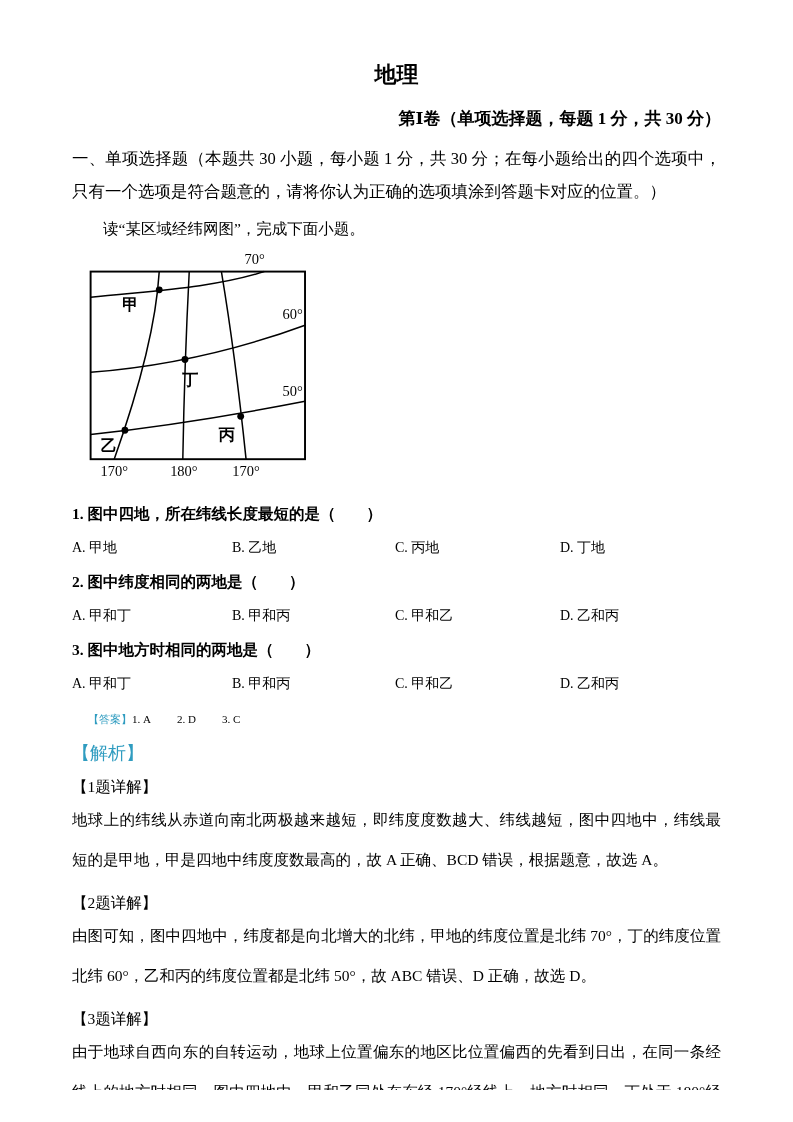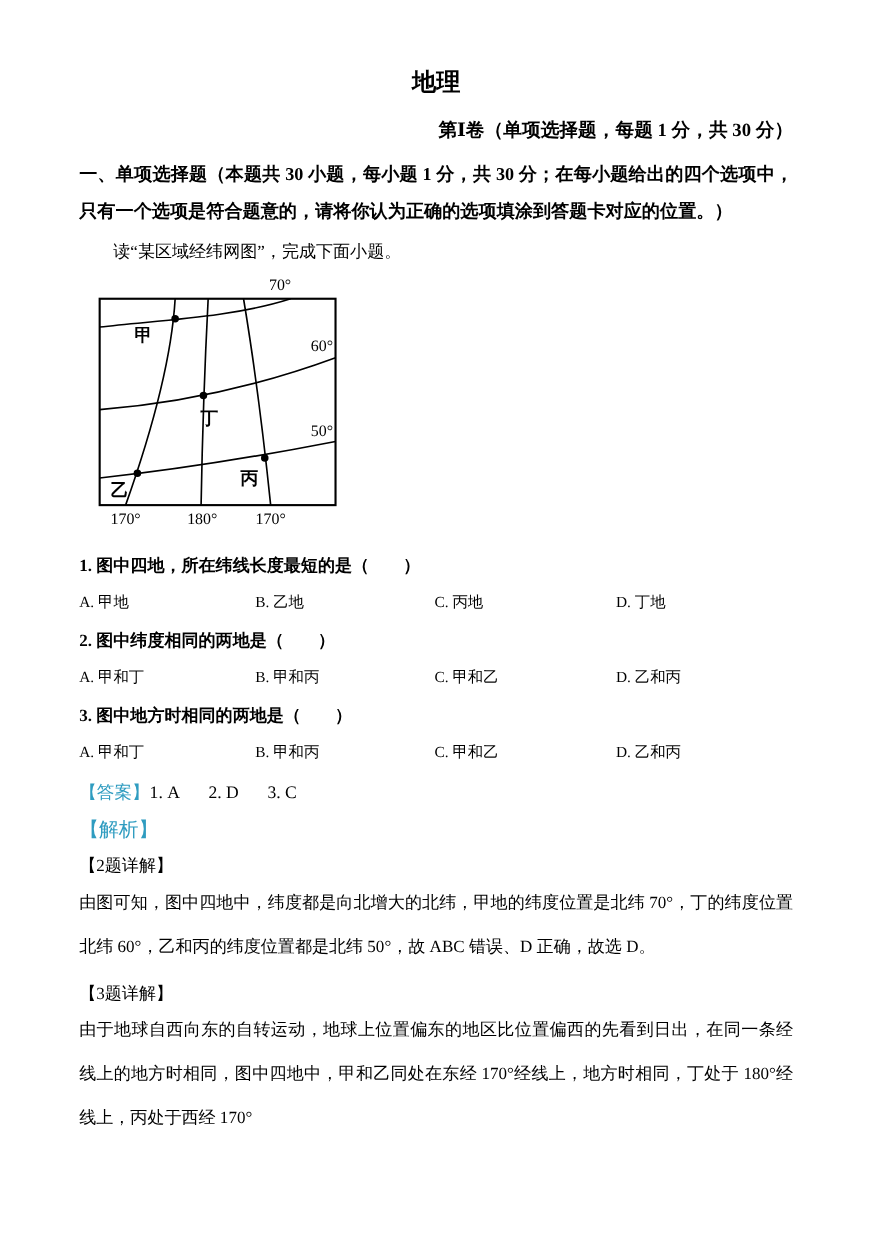--- a/index.html
+++ b/index.html
@@ -4,27 +4,27 @@
 <style>
   * { box-sizing: border-box; }
   html, body { margin: 0; padding: 0; background: #ffffff; }
   body { font-family: "Liberation Serif", "DejaVu Serif", serif; color: #000; }
   .page {
     width: 793px; height: 1090px; margin: 0 auto; background: #fff;
     padding: 46px 72px 0 72px; overflow: hidden; position: relative;
   }
   .title { text-align: center; font-size: 22px; font-weight: bold; margin: 14px 0 0; }
   .subtitle { text-align: right; font-size: 17px; font-weight: bold; margin: 17px 0 12px; }
-  .heading { font-size: 16.5px; font-weight: bold; line-height: 33px; margin: 12px 0 0; text-align: justify; }
+  .heading { font-size: 16.5px; font-weight: normal; line-height: 33px; margin: 12px 0 0; text-align: justify; }
   .intro { font-size: 15.5px; margin: 11px 0 0; text-indent: 2em; }
   .figure { margin: 8px 0 0 10px; width: 260px; }
   svg text { font-family: "Liberation Serif", "DejaVu Serif", serif; }
   .stem { font-size: 15.5px; margin: 13px 0 0; line-height: 21px; font-weight: bold; }
   .options { display: grid; grid-template-columns: 160px 163px 165px 1fr; font-size: 14px; margin: 13px 0 0; line-height: 21px; }
-  .answer-line { font-size: 16px; margin: 15px 0 0; line-height: 21px; }
+  .answer-line { font-size: 11px; margin: 15px 16px 0; line-height: 21px; }
   .answer-line .ans + .ans { margin-left: 26px; }
   .analysis-label { font-size: 18px; margin: 13px 0 0; line-height: 21px; }
   .detail-header { font-size: 15.5px; margin: 12px 0 0; line-height: 22px; }
   .detail-text { font-size: 15.5px; line-height: 40px; margin: 2px 0 0; text-align: justify; }
 </style>
 </head>
 <body>
 
 <div class="page">
 
@@ -96,20 +96,24 @@
       <span>D. 乙和丙</span>
     </div>
   </div>
 
   <div class="answer-line">
     <span style="color: rgb(47, 156, 192);">【答案】</span><span class="ans">1. A</span><span class="ans">2. D</span><span class="ans">3. C</span>
   </div>
 
   <div class="analysis-label" style="color: rgb(47, 156, 192);">【解析】</div>
 
+  <div>
+    <div class="detail-header">【1题详解】</div>
+    <p class="detail-text">地球上的纬线从赤道向南北两极越来越短，即纬度度数越大、纬线越短，图中四地中，纬线最短的是甲地，甲是四地中纬度度数最高的，故 A 正确、BCD 错误，根据题意，故选 A。</p>
+  </div>
 
   <div>
     <div class="detail-header">【2题详解】</div>
     <p class="detail-text">由图可知，图中四地中，纬度都是向北增大的北纬，甲地的纬度位置是北纬 70°，丁的纬度位置北纬 60°，乙和丙的纬度位置都是北纬 50°，故 ABC 错误、D 正确，故选 D。</p>
   </div>
 
   <div>
     <div class="detail-header">【3题详解】</div>
     <p class="detail-text">由于地球自西向东的自转运动，地球上位置偏东的地区比位置偏西的先看到日出，在同一条经线上的地方时相同，图中四地中，甲和乙同处在东经 170°经线上，地方时相同，丁处于 180°经线上，丙处于西经 170°</p>
   </div>

